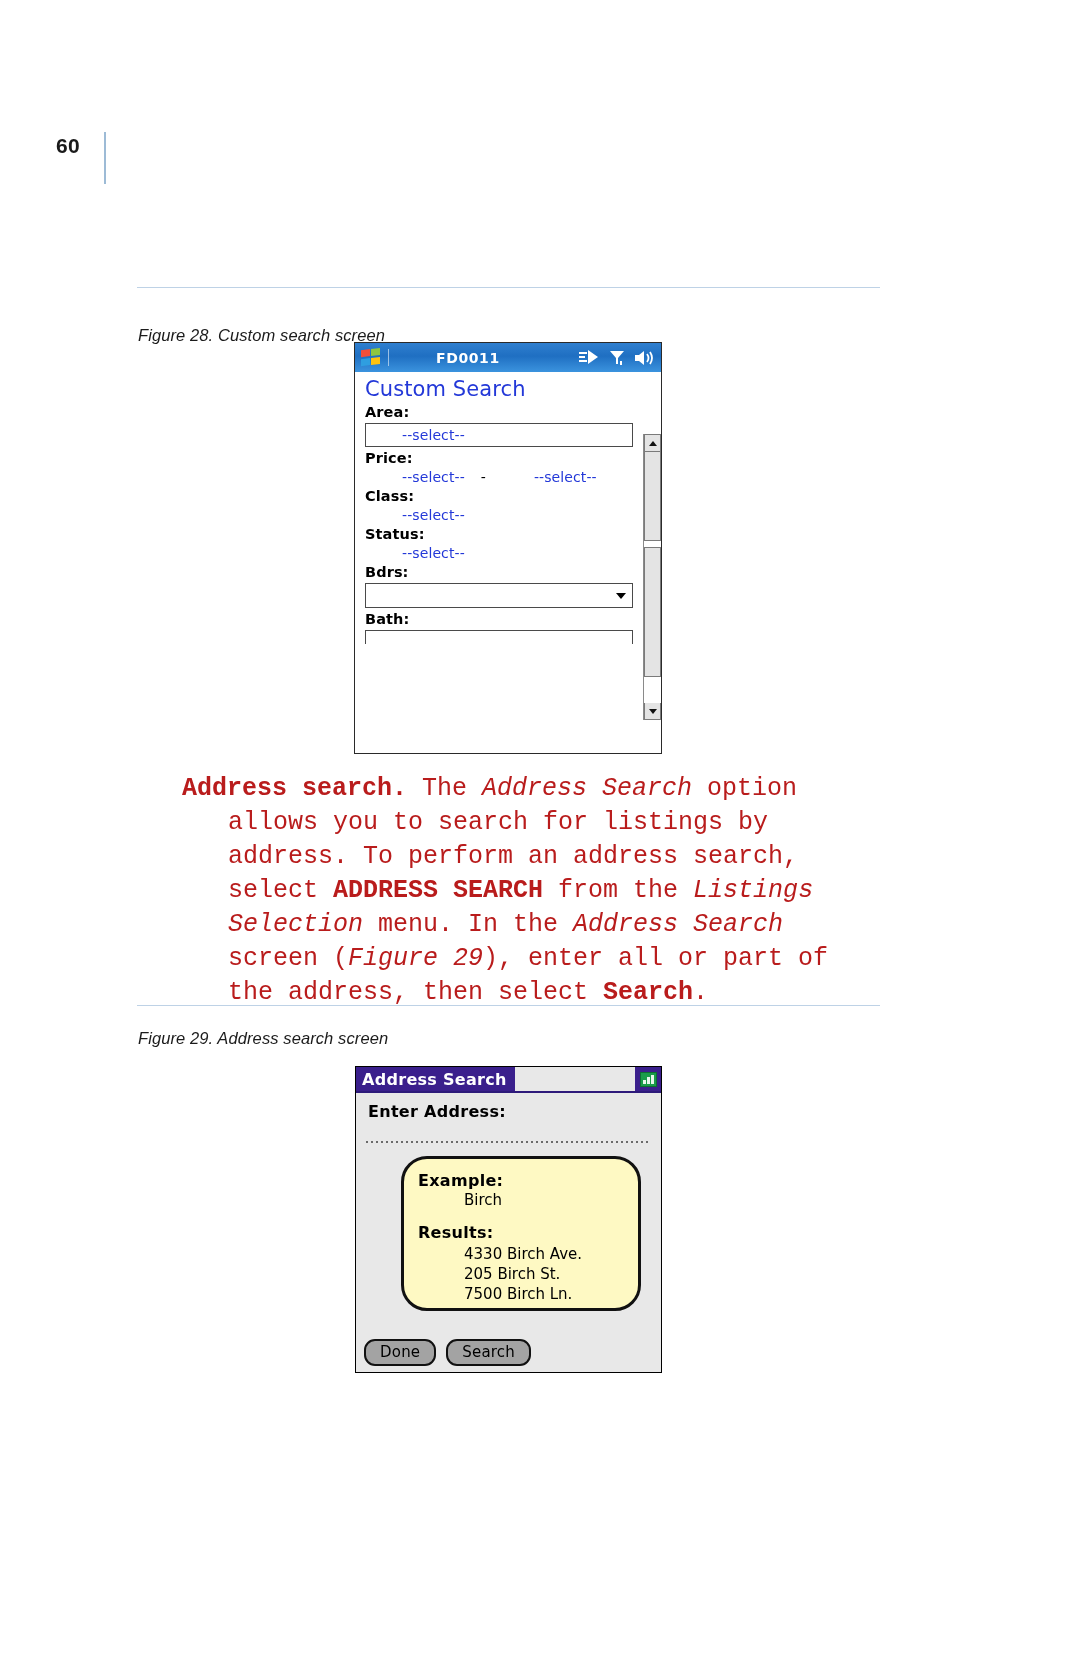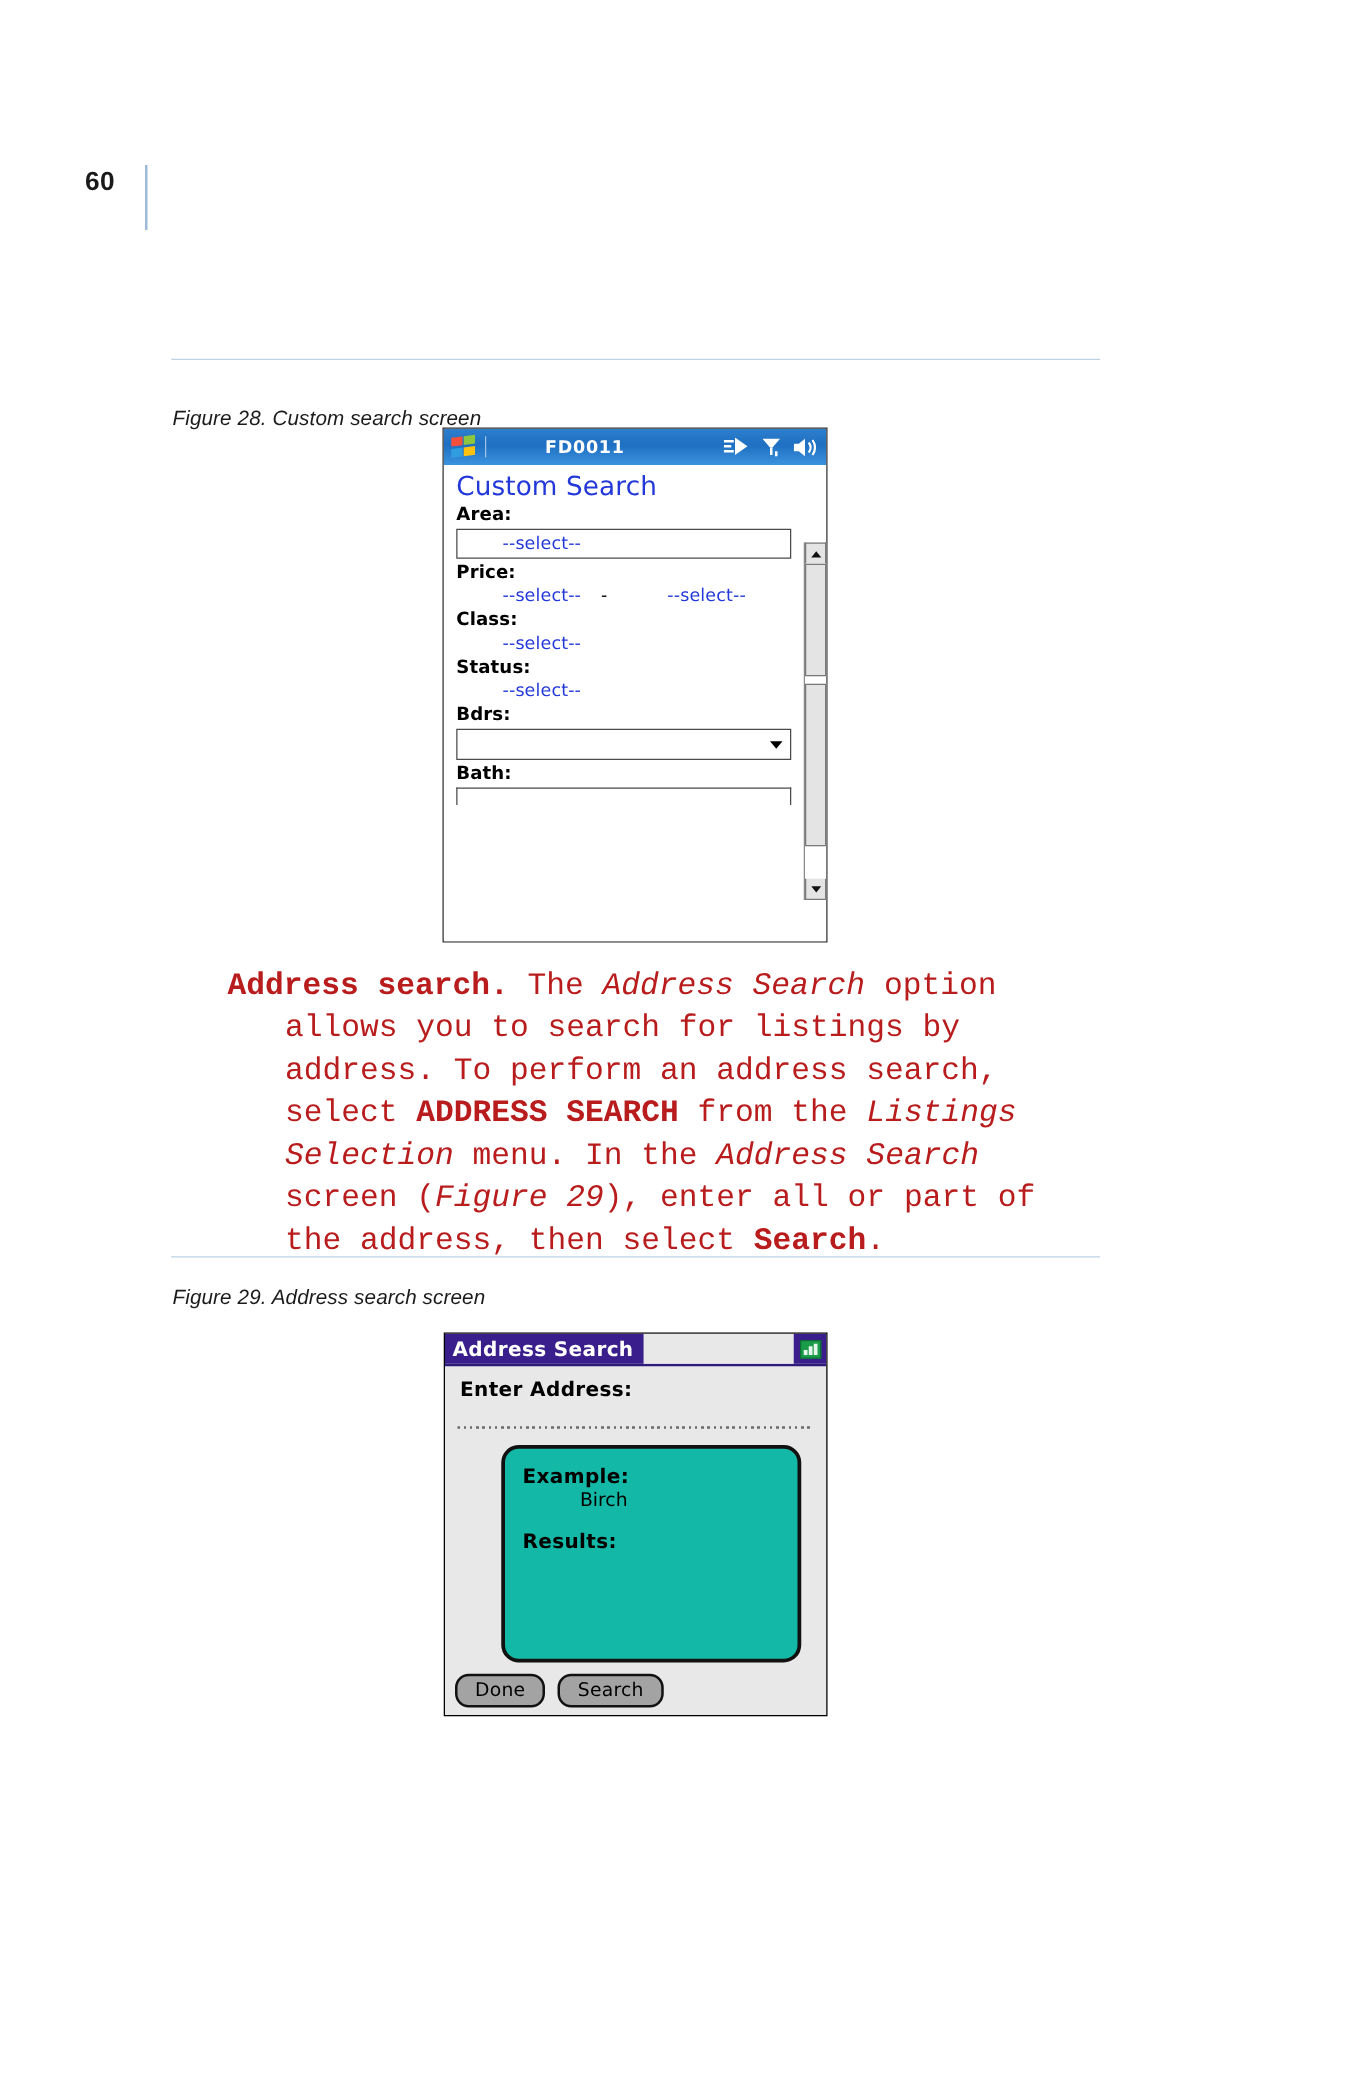--- a/index.html
+++ b/index.html
@@ -11,21 +11,21 @@
     height: 1669px;
     background: #ffffff;
     font-family: "Liberation Sans", sans-serif;
     position: relative;
     overflow: hidden;
   }
 
   
   .page-header {
     position: absolute;
-    left: 68px;
+    left: 56px;
     top: 128px;
     display: flex;
     align-items: flex-start;
   }
   .page-number {
     font-family: "Liberation Sans", sans-serif;
     font-size: 21px;
     font-weight: bold;
     color: #1a1a1a;
     letter-spacing: 0.3px;
@@ -399,25 +399,25 @@
     margin: 2px 0 0 2px;
   }
   .palm-dotline {
     margin-top: 20px;
     height: 2px;
     background-image: repeating-linear-gradient(to right, #6a6a6a 0 2px, rgba(0,0,0,0) 2px 5px);
   }
   .palm-box {
     margin: 13px 10px 0 35px;
     border: 3px solid #111111;
-    border-radius: 14px;
-    height: 174px;
+    border-radius: 26px;
+    height: 155px;
     box-sizing: border-box;
     padding: 12px 0 0 14px;
-    background: #14b8a6;
+    background: #fef9c3;
   }
   .palm-box-label {
     font-size: 16px;
     font-weight: bold;
     color: #000000;
     letter-spacing: 0.3px;
   }
   .palm-box-value {
     font-size: 15px;
     color: #000000;
@@ -579,20 +579,25 @@
   </div>
 
   <div class="palm-body">
     <div class="palm-enter">Enter Address:</div>
     <div class="palm-dotline"></div>
 
     <div class="palm-box">
       <div class="palm-box-label">Example:</div>
       <div class="palm-box-value">Birch</div>
       <div class="palm-box-label palm-results-label">Results:</div>
+      <div class="palm-box-value palm-results-list">
+        <div>4330 Birch Ave.</div>
+        <div>205 Birch St.</div>
+        <div>7500 Birch Ln.</div>
+      </div>
     </div>
 
     <div class="palm-buttons">
       <div class="palm-btn">Done</div>
       <div class="palm-btn">Search</div>
     </div>
   </div>
 </div>
 
 </body></html>

